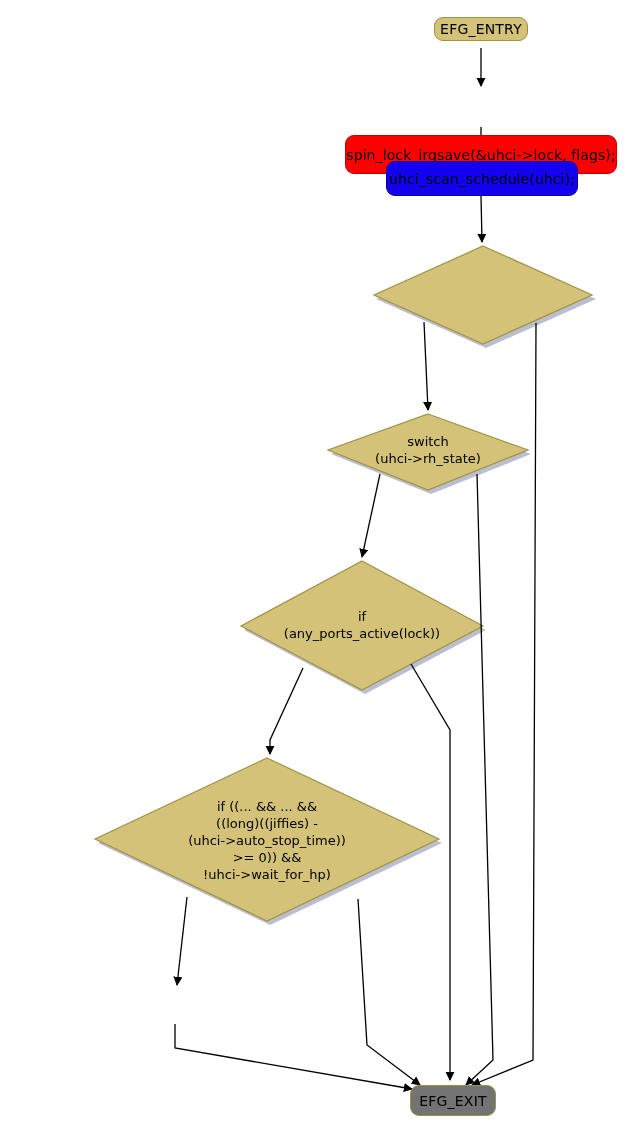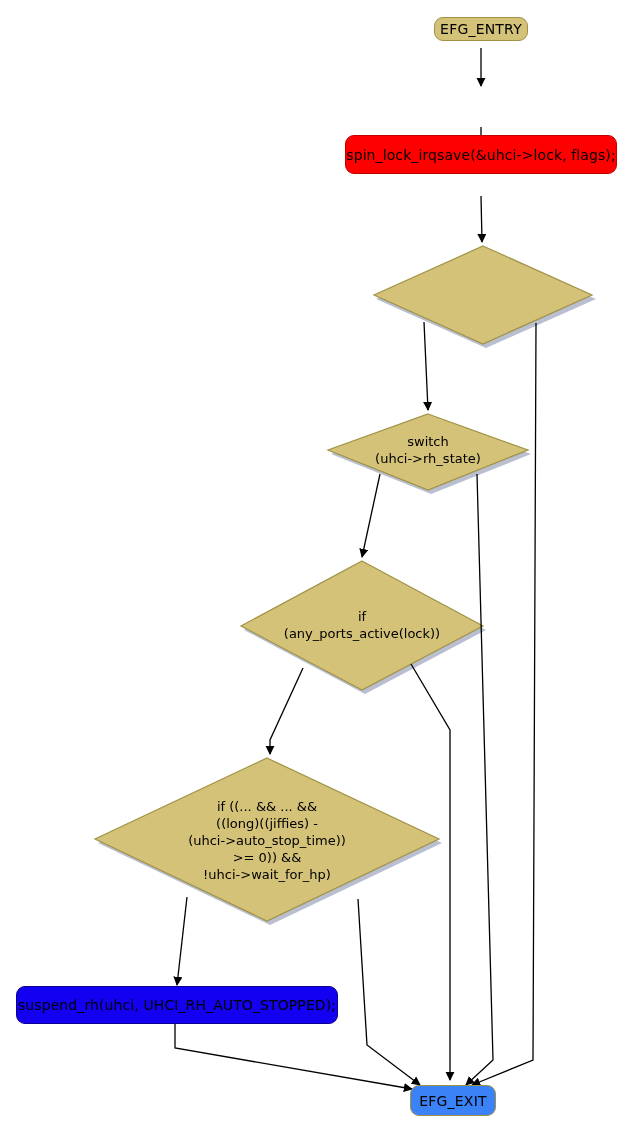--- a/index.html
+++ b/index.html
@@ -82,18 +82,18 @@
   <div class="dlabel" style="left:95px;top:795px;width:344px;height:90px;">if ((... &amp;&amp; ... &amp;&amp;
 ((long)((jiffies) -
 (uhci-&gt;auto_stop_time))
 &gt;= 0)) &amp;&amp;
 !uhci-&gt;wait_for_hp)</div>
 
   <div class="node terminal" style="left: 434px; top: 17px; width: 94px; height: 24px; background: rgb(212, 194, 120); border-color: rgb(160, 146, 69);">EFG_ENTRY</div>
 
   <div class="node stmt red" style="left: 345px; top: 88px; width: 272px; height: 39px; background: rgb(254, 0, 0); margin-top: 47px;">spin_lock_irqsave(&amp;uhci-&gt;lock, flags);</div>
 
+  <div class="node stmt blue" style="left: 386px; top: 161px; width: 192px; height: 35px; background: rgb(20, 0, 240);">uhci_scan_schedule(uhci);</div>
 
-  <div class="node stmt blue" style="left: 16px; top: 986px; width: 322px; height: 38px; background: rgb(20, 0, 240);">suspend_rh(uhci, UHCI_RH_AUTO_STOPPED);</div>
 
-  <div class="node terminal" style="left: 410px; top: 1085px; width: 86px; height: 31px; background: #3b82f6; border-color: rgb(160, 146, 69);">EFG_EXIT</div>
+  <div class="node terminal" style="left: 410px; top: 1085px; width: 86px; height: 31px; background: #737373; border-color: rgb(160, 146, 69);">EFG_EXIT</div>
 
 </div>
 
 </body></html>

